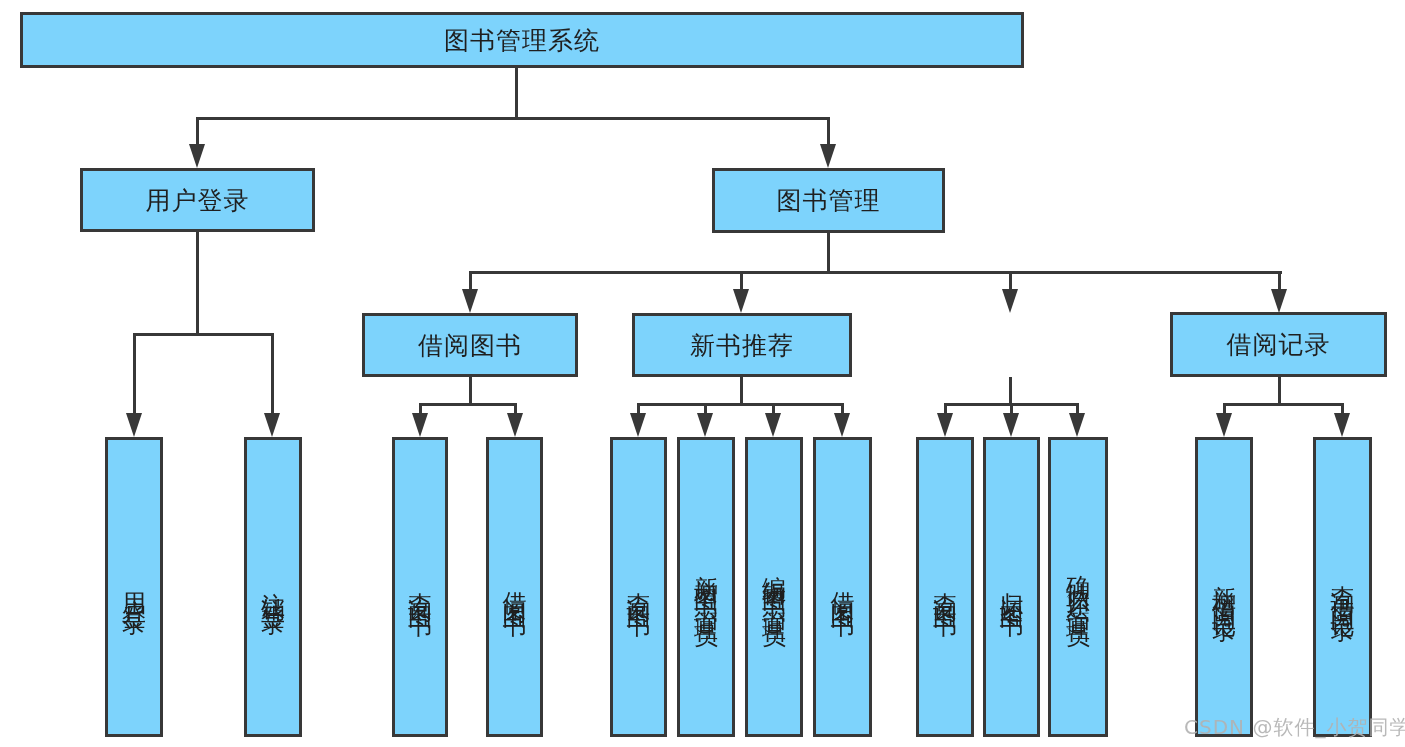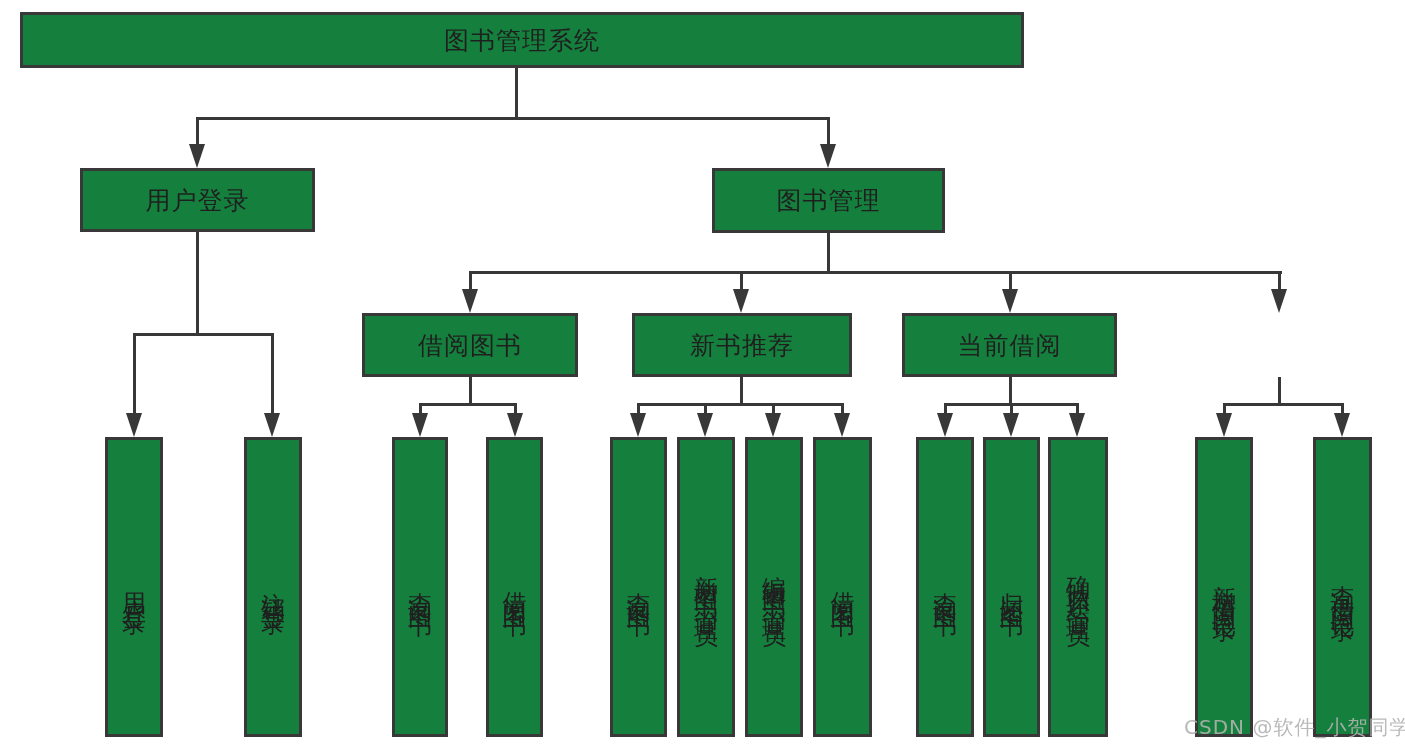--- a/index.html
+++ b/index.html
@@ -13,21 +13,21 @@
     position:relative;
     width:1405px;height:747px;
     background:var(--bg);
     font-family:"DejaVu Sans","Liberation Sans",sans-serif;
     color:var(--text);
     overflow:hidden;
   }
   .box{
     position:absolute;
     border:3px solid var(--line);
-    background:#15803d;
+    background:#7dd3fc;
     display:flex;
     align-items:center;
     justify-content:center;
     font-size:25px;
     letter-spacing:1px;
     color:var(--text);
     box-sizing:content-box;
     white-space:nowrap;
   }
   .vbox{
@@ -86,21 +86,21 @@
   <div class="arr" style="left:462px;top:289px;"></div>
   <div class="vl" style="left:740px;top:271px;height:20px;"></div>
   <div class="arr" style="left:733px;top:289px;"></div>
   <div class="vl" style="left:1009px;top:271px;height:20px;"></div>
   <div class="arr" style="left:1002px;top:289px;"></div>
   <div class="vl" style="left:1278px;top:271px;height:20px;"></div>
   <div class="arr" style="left:1271px;top:289px;"></div>
 
   <div class="box" style="left:362px;top:313px;width:210px;height:58px;">借阅图书</div>
   <div class="box" style="left:632px;top:313px;width:214px;height:58px;">新书推荐</div>
-  <div class="box" style="left:902px;top:313px;width:209px;height:58px;">当前借阅</div>
+  <div class="box" style="left:1170px;top:312px;width:211px;height:59px;">借阅记录</div>
 
   <div class="vl" style="left:469px;top:377px;height:28px;"></div>
   <div class="hl" style="left:419px;top:403px;width:98px;"></div>
   <div class="vl" style="left:419px;top:403px;height:14px;"></div>
   <div class="arr" style="left:412px;top:413px;"></div>
   <div class="vl" style="left:514px;top:403px;height:14px;"></div>
   <div class="arr" style="left:507px;top:413px;"></div>
 
   <div class="vl" style="left:740px;top:377px;height:28px;"></div>
   <div class="hl" style="left:637px;top:403px;width:207px;"></div>

